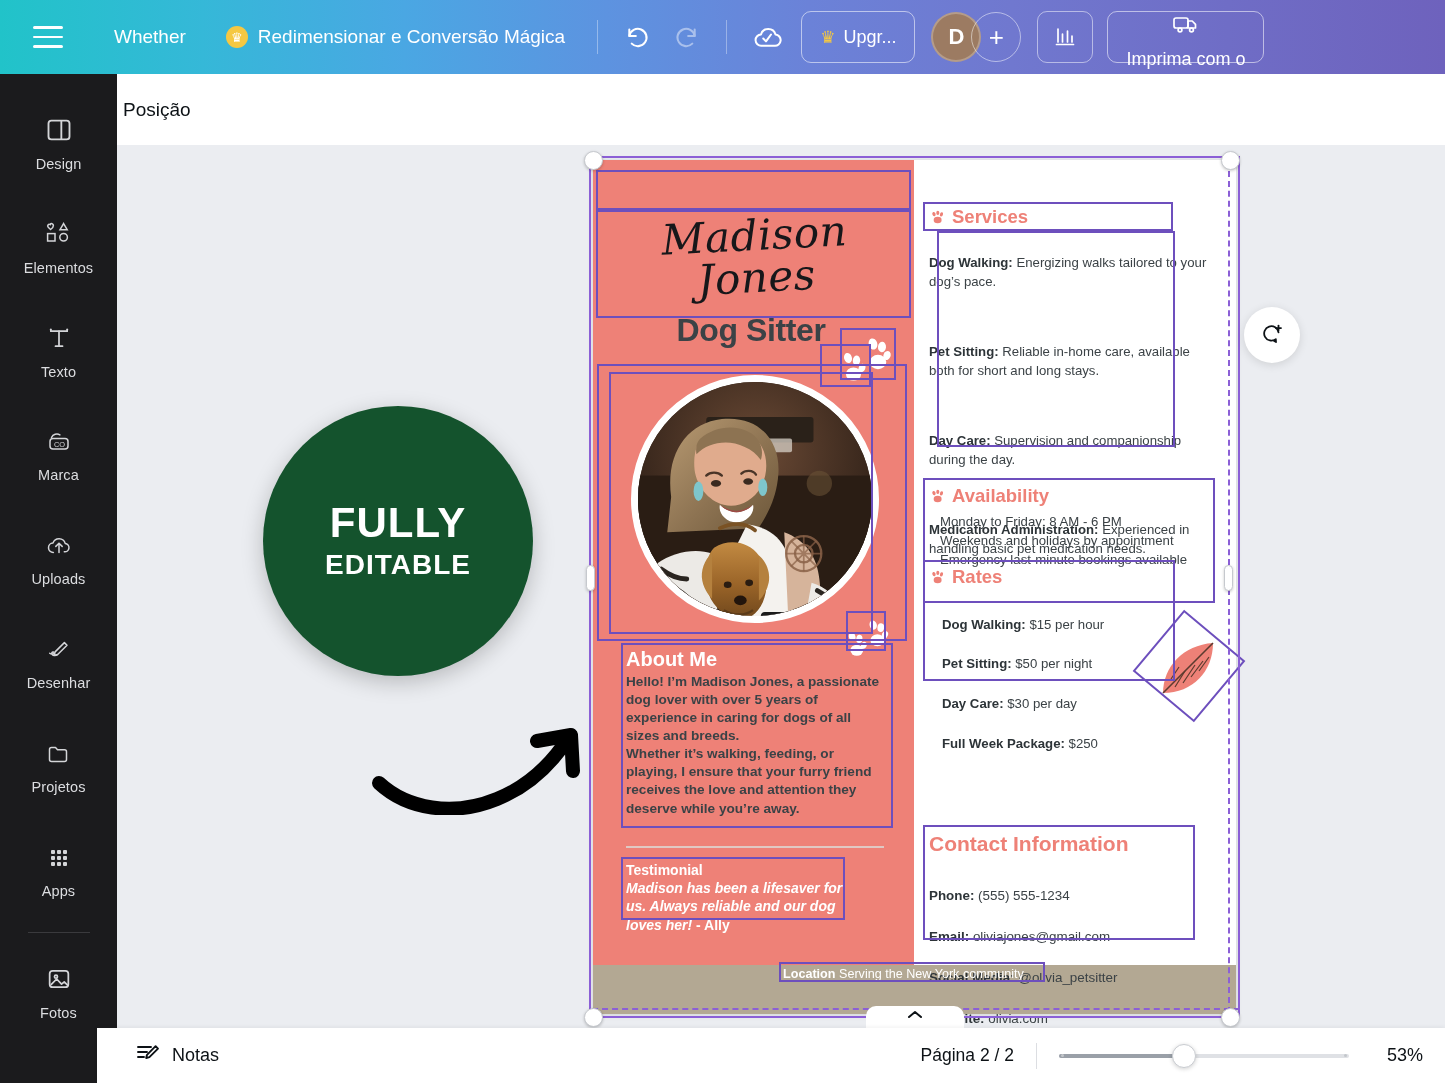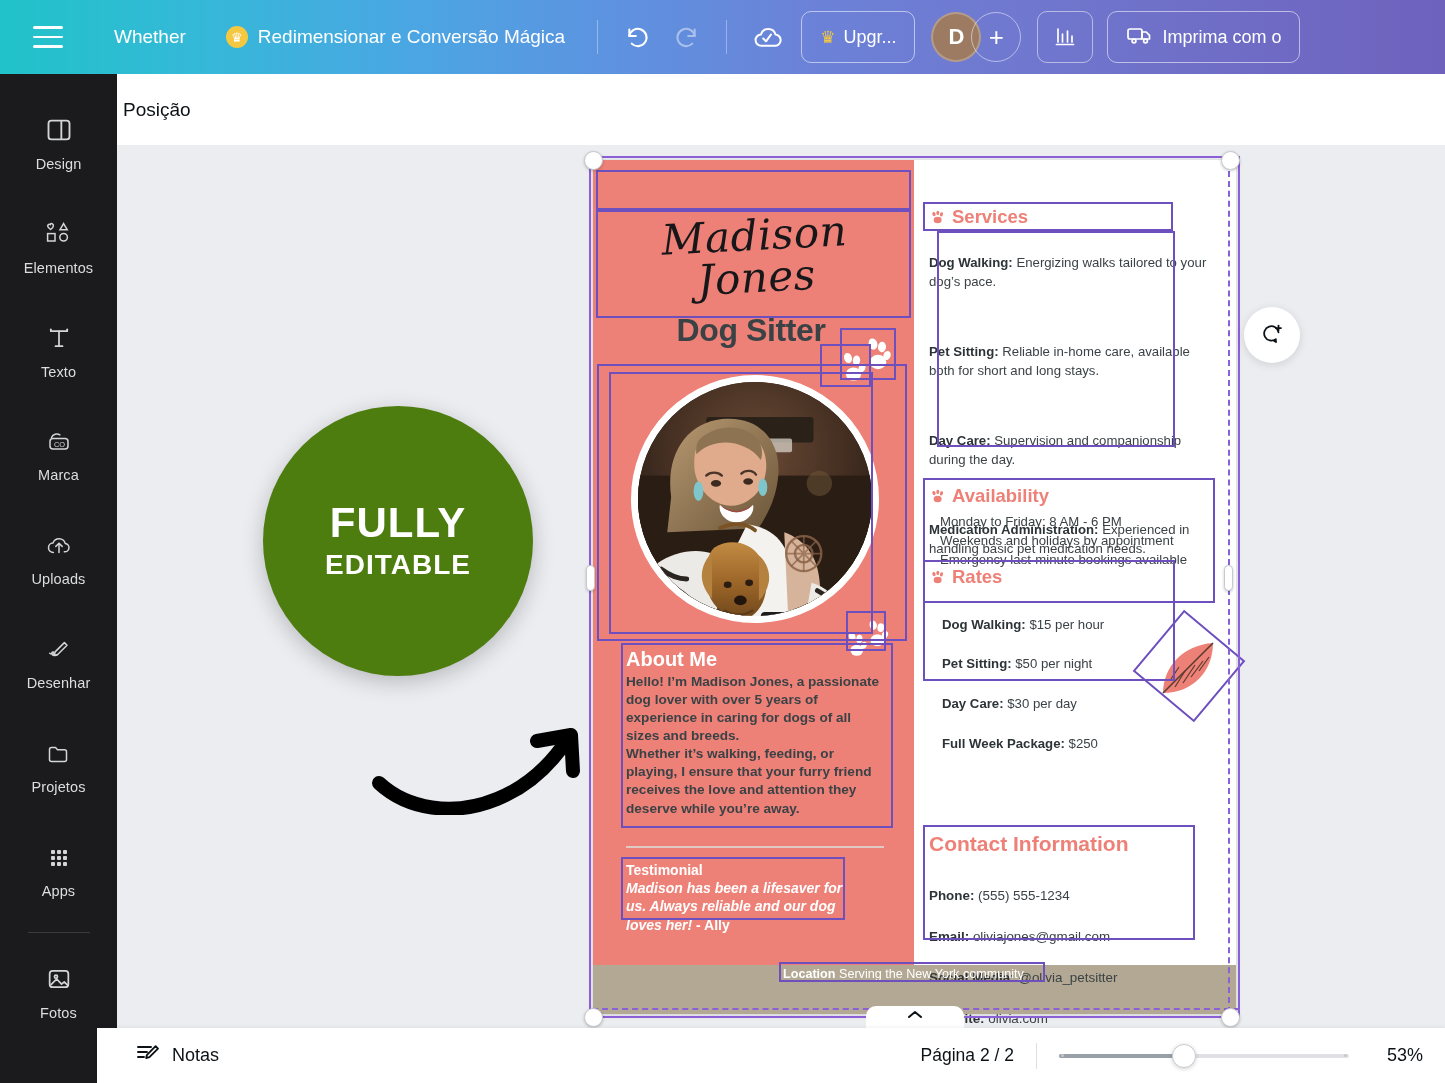--- a/index.html
+++ b/index.html
@@ -63,21 +63,21 @@
     display: flex; align-items: center; justify-content: center;
     font-size: 26px; margin-left: -10px; cursor: pointer; font-weight: 300;
   }
   #tb-stats {
     width: 56px; height: 52px; margin-left: 16px;
     border: 1.5px solid rgba(255,255,255,0.5); border-radius: 10px;
     display: flex; align-items: center; justify-content: center; cursor: pointer;
   }
   #tb-print {
     margin-left: 14px; margin-right: 0;
-    height: 52px; padding: 0 18px;
+    height: 52px; padding: 0 18px; flex-direction: column;
   }
 
   
   #leftrail {
     position: absolute; left: 0; top: 74px; width: 117px; height: 1009px;
     background: #1b1b1d; z-index: 30;
     display: flex; flex-direction: column; align-items: center;
     padding-top: 18px;
   }
   .rail-item {
@@ -227,21 +227,21 @@
   #footer-text b { font-weight: 700; }
 
   
   #leaf-wrap {
     position: absolute; left: 558px; top: 471px; width: 78px; height: 78px; z-index: 8;
   }
 
   
   #badge {
     position: absolute; left: 166px; top: 261px; width: 270px; height: 270px;
-    border-radius: 50%; background: #4d7c0f;
+    border-radius: 50%; background: #14532d;
     display: flex; flex-direction: column; align-items: center; justify-content: center;
     box-shadow: 0 6px 22px rgba(0,0,0,0.22); z-index: 15;
   }
   #badge-l1 { color: #fff; font-size: 42px; font-weight: 700; letter-spacing: 1px; line-height: 1.05; }
   #badge-l2 { color: #fff; font-size: 28px; font-weight: 700; letter-spacing: 1px; margin-top: 4px; }
   #arrow { position: absolute; left: 270px; top: 490px; z-index: 14; }
 
   
   #bottombar {
     position: absolute; left: 97px; top: 1028px; width: 1348px; height: 55px;

